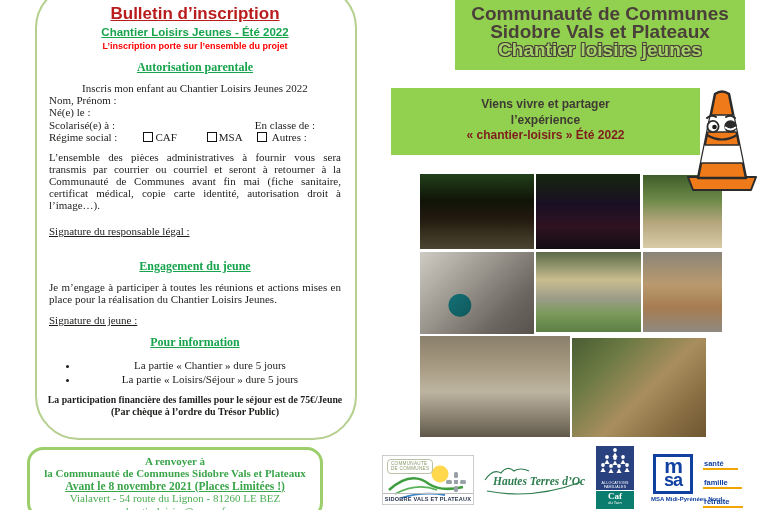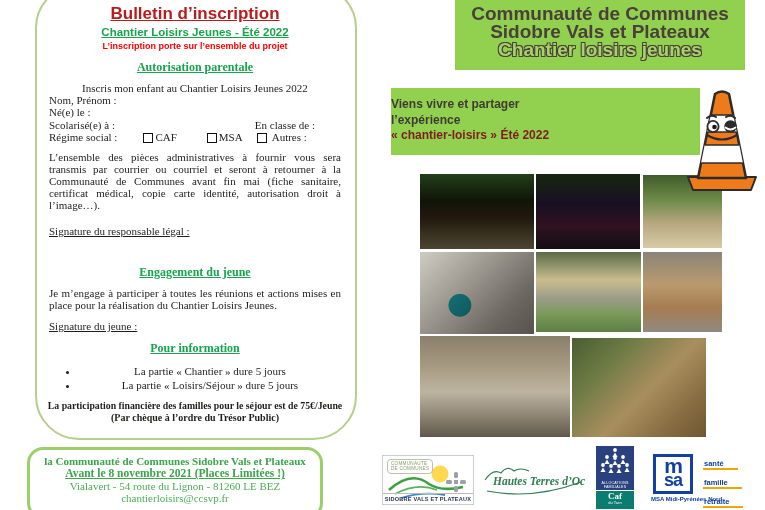--- a/index.html
+++ b/index.html
@@ -15,21 +15,21 @@
   .t-red   { text-align:center; font-size:9px; font-weight:bold; color:#ff0000; margin-top:3px; }
   .h-green { text-align:center; font-family:"Liberation Serif", serif; font-size:12px; font-weight:bold;
              color:#17a44c; text-decoration:underline; }
   .h1sp { margin-top:9px; }
   .bodyline { font-family:"Liberation Serif", serif; font-size:11px; line-height:12.4px; }
   .fields { margin-top:8px; }
   .enroll { text-align:center; font-family:"Liberation Serif", serif; font-size:11px; margin-top:7px; }
   .fields2 { }
   .rowflex { display:flex; }
   .classlab { margin-left:auto; padding-right:26px; }
-  .regime { display:flex; align-items:center; gap:0; }
+  .regime { display:flex; align-items:flex-start; gap:0; }
   .cb { display:inline-block; width:8px; height:8px; border:1.3px solid #111; margin:0 2px 0 0; position:relative; top:0.5px; }
   .para { font-family:"Liberation Serif", serif; font-size:11px; line-height:12px; text-align:justify; margin-top:7px; }
   .sig { font-family:"Liberation Serif", serif; font-size:11px; text-decoration:underline; margin-top:14px; }
   .bullets { margin:8px 0 0 0; padding-left:30px; font-family:"Liberation Serif", serif; font-size:11px; line-height:14px; }
   .bullets li { margin:0;text-align:center; }
   .fee { text-align:center; font-family:"Liberation Serif", serif; font-weight:bold; font-size:9.8px;
          line-height:12px; margin-top:8px; white-space:nowrap; margin-left:-6px; width:304px; }
   .feenote { text-align:center; font-family:"Liberation Serif", serif; font-weight:bold; font-size:10px; }
 
   .return-box { position:absolute; left:27px; top:447px; width:296px; height:72px;
@@ -39,21 +39,21 @@
   .rb-u { text-decoration:underline; font-size:11.5px; }
   .rb-n { font-weight:normal; color:#4cae53; }
 
   
   .header-box { position:absolute; left:455px; top:0px; width:290px; height:70px; background:#92d050;
                 text-align:center; padding-top:5px; box-sizing:border-box; }
   .hb-line { font-size:19px; font-weight:bold; color:#4a4039; line-height:18px; }
   .hb-wordart { color:#a6d468; text-shadow:1px 1px 0 #4a4039, -1px -1px 0 #4a4039, 1px -1px 0 #4a4039, -1px 1px 0 #4a4039; }
 
   .banner-box { position:absolute; left:391px; top:88px; width:309px; height:67px; background:#92d050;
-                text-align:left; padding-top:9px; box-sizing:border-box; }
+                text-align:center; padding-top:9px; box-sizing:border-box; }
   .bb-line { font-size:12px; font-weight:bold; color:#3f3a33; line-height:15.5px; }
   .bb-white { color:#7f1d1d; }
 
   .cone { position:absolute; left:682px; top:88px; width:80px; height:108px; }
 
   .collage { position:absolute; left:418px; top:172px; width:308px; height:268px; }
   .ph { position:absolute; box-shadow:0 0 0 1px rgba(255,255,255,0.9); }
   .p1 { left:2px;  top:2px;   width:114px; height:75px;
         background:linear-gradient(180deg,#22401a 0%,#101408 35%,#23190f 60%,#3a3322 82%,#4a4430 100%); }
   .p2 { left:118px; top:2px;  width:104px; height:75px;
@@ -140,35 +140,36 @@
           <span class="cb"></span>
           <span style="width:3px;"></span>
           <span>Autres :</span>
         </div>
       </div>
 
       <div class="para">L’ensemble des pièces administratives à fournir vous sera transmis par courrier ou courriel et seront à retourner à la Communauté de Communes avant fin mai (fiche sanitaire, certificat médical, copie carte identité, autorisation droit à l’image…).</div>
 
       <div class="sig">Signature du responsable légal :</div>
 
-      <div class="h-green" style="margin-top:28px;">Engagement du jeune</div>
+      <div class="h-green" style="margin-top:22px;">Engagement du jeune</div>
       <div class="para">Je m’engage à participer à toutes les réunions et actions mises en place pour la réalisation du Chantier Loisirs Jeunes.</div>
       <div class="sig" style="margin-top:9px;">Signature du jeune :</div>
 
       <div class="h-green" style="margin-top:9px;">Pour information</div>
       <ul class="bullets">
         <li>La partie « Chantier » dure 5 jours</li>
         <li>La partie « Loisirs/Séjour » dure 5 jours</li>
       </ul>
       <div class="fee">La participation financière des familles pour le séjour est de 75€/Jeune</div>
       <div class="feenote">(Par chèque à l’ordre du Trésor Public)</div>
     </div>
   </div>
 
   <div class="return-box">
+    <div class="rb">A renvoyer à</div>
     <div class="rb">la Communauté de Communes Sidobre Vals et Plateaux</div>
     <div class="rb rb-u">Avant le 8 novembre 2021 (Places Limitées !)</div>
     <div class="rb rb-n">Vialavert - 54 route du Lignon - 81260 LE BEZ</div>
     <div class="rb rb-n">chantierloisirs@ccsvp.fr</div>
   </div>
 
   <div class="header-box">
     <div class="hb-line">Communauté de Communes</div>
     <div class="hb-line">Sidobre Vals et Plateaux</div>
     <div class="hb-line hb-wordart">Chantier loisirs jeunes</div>

